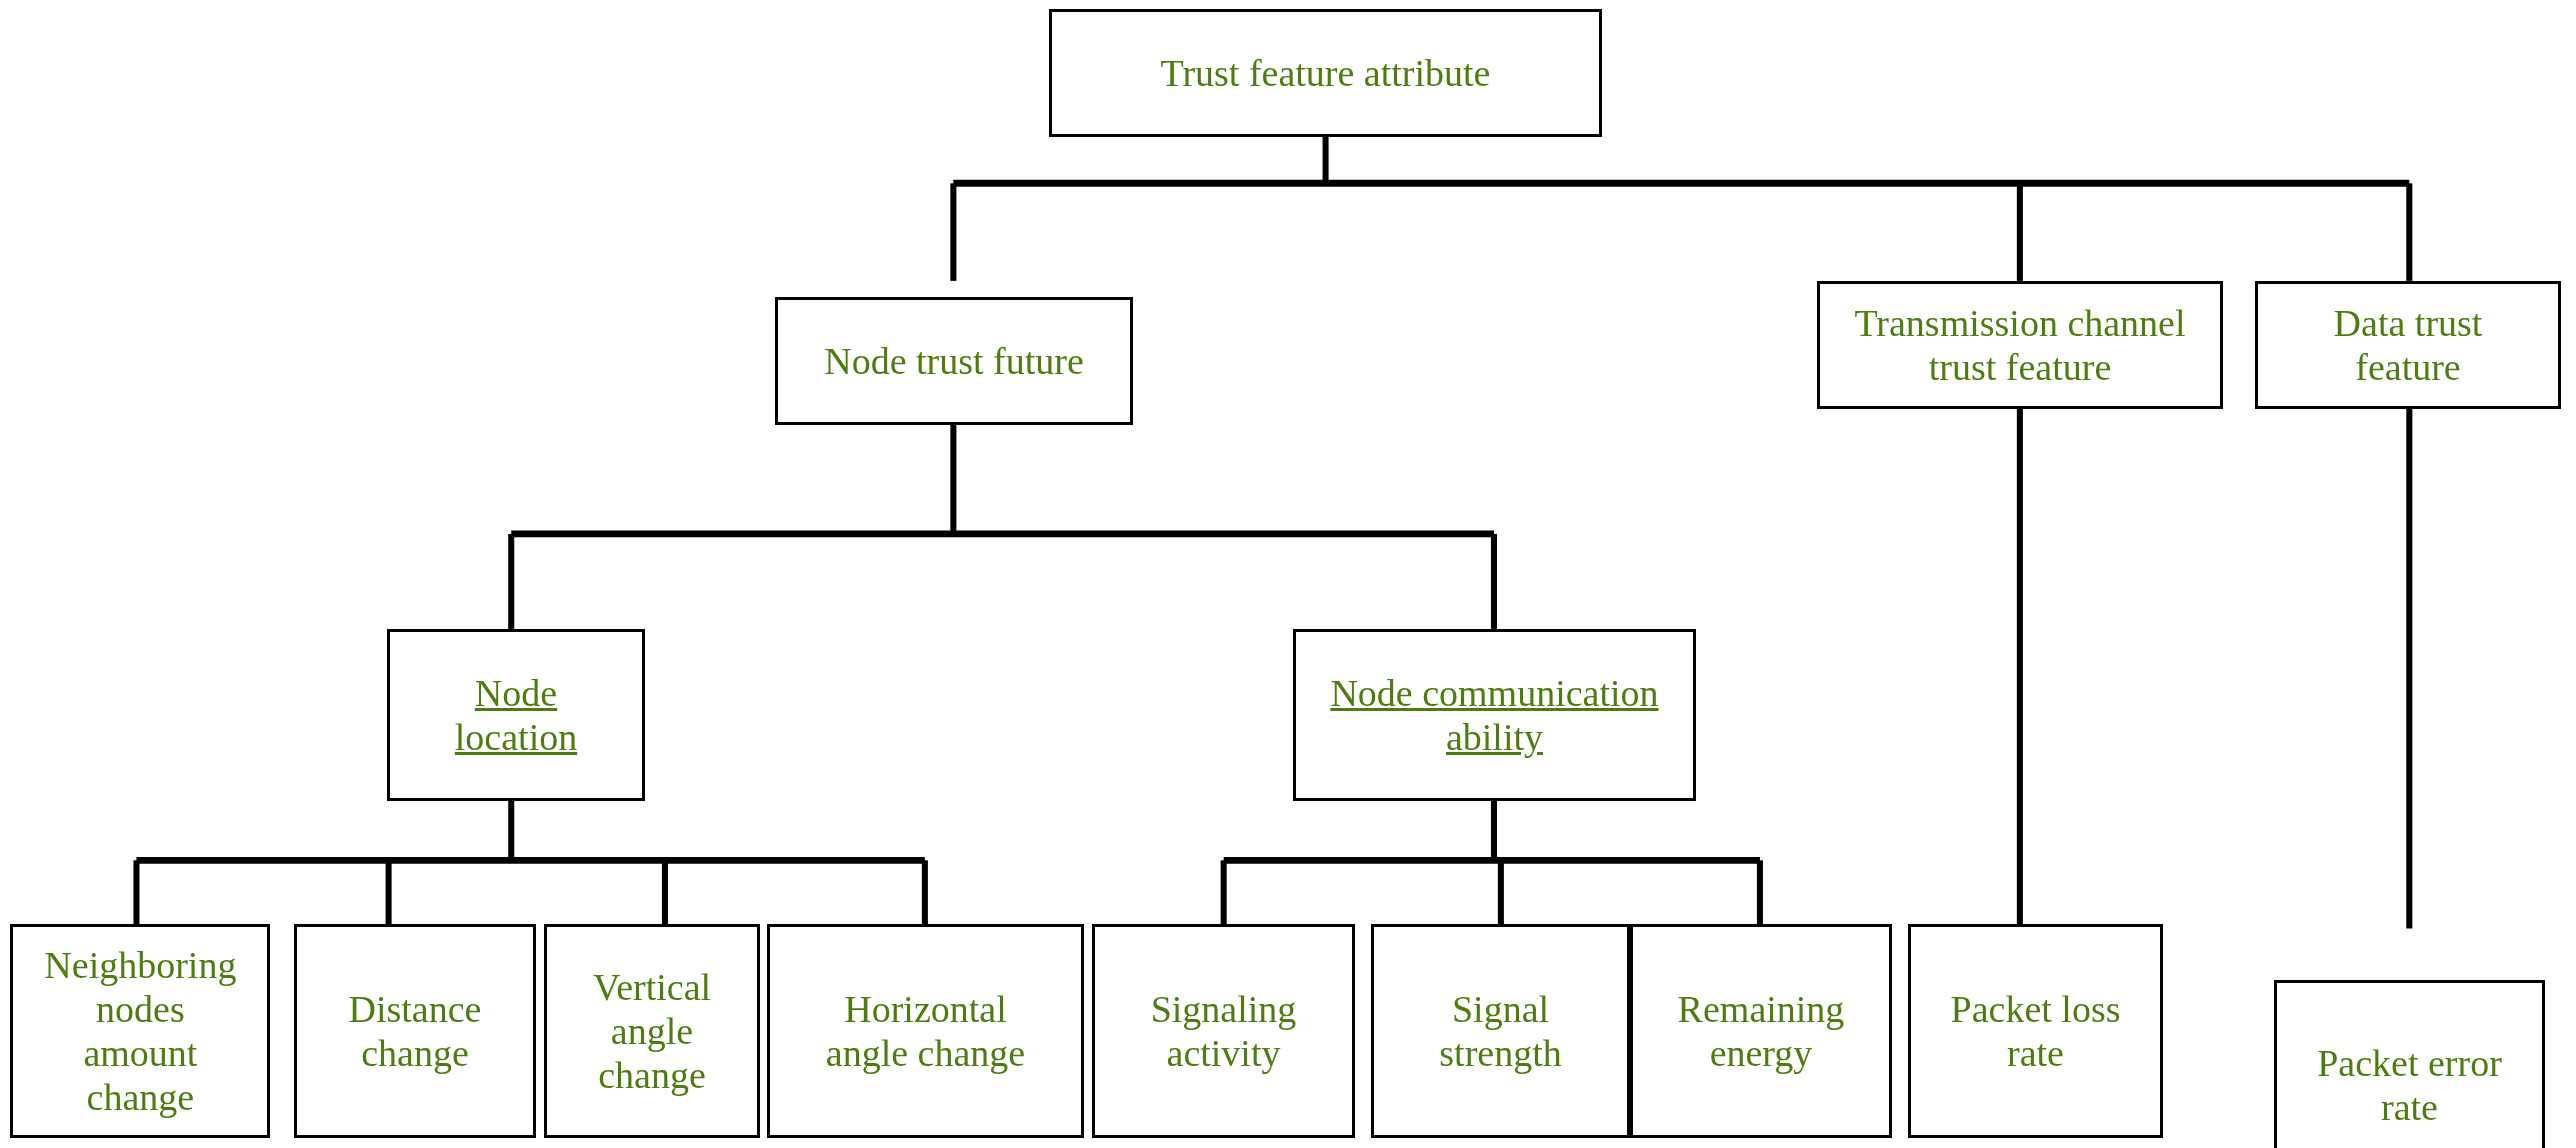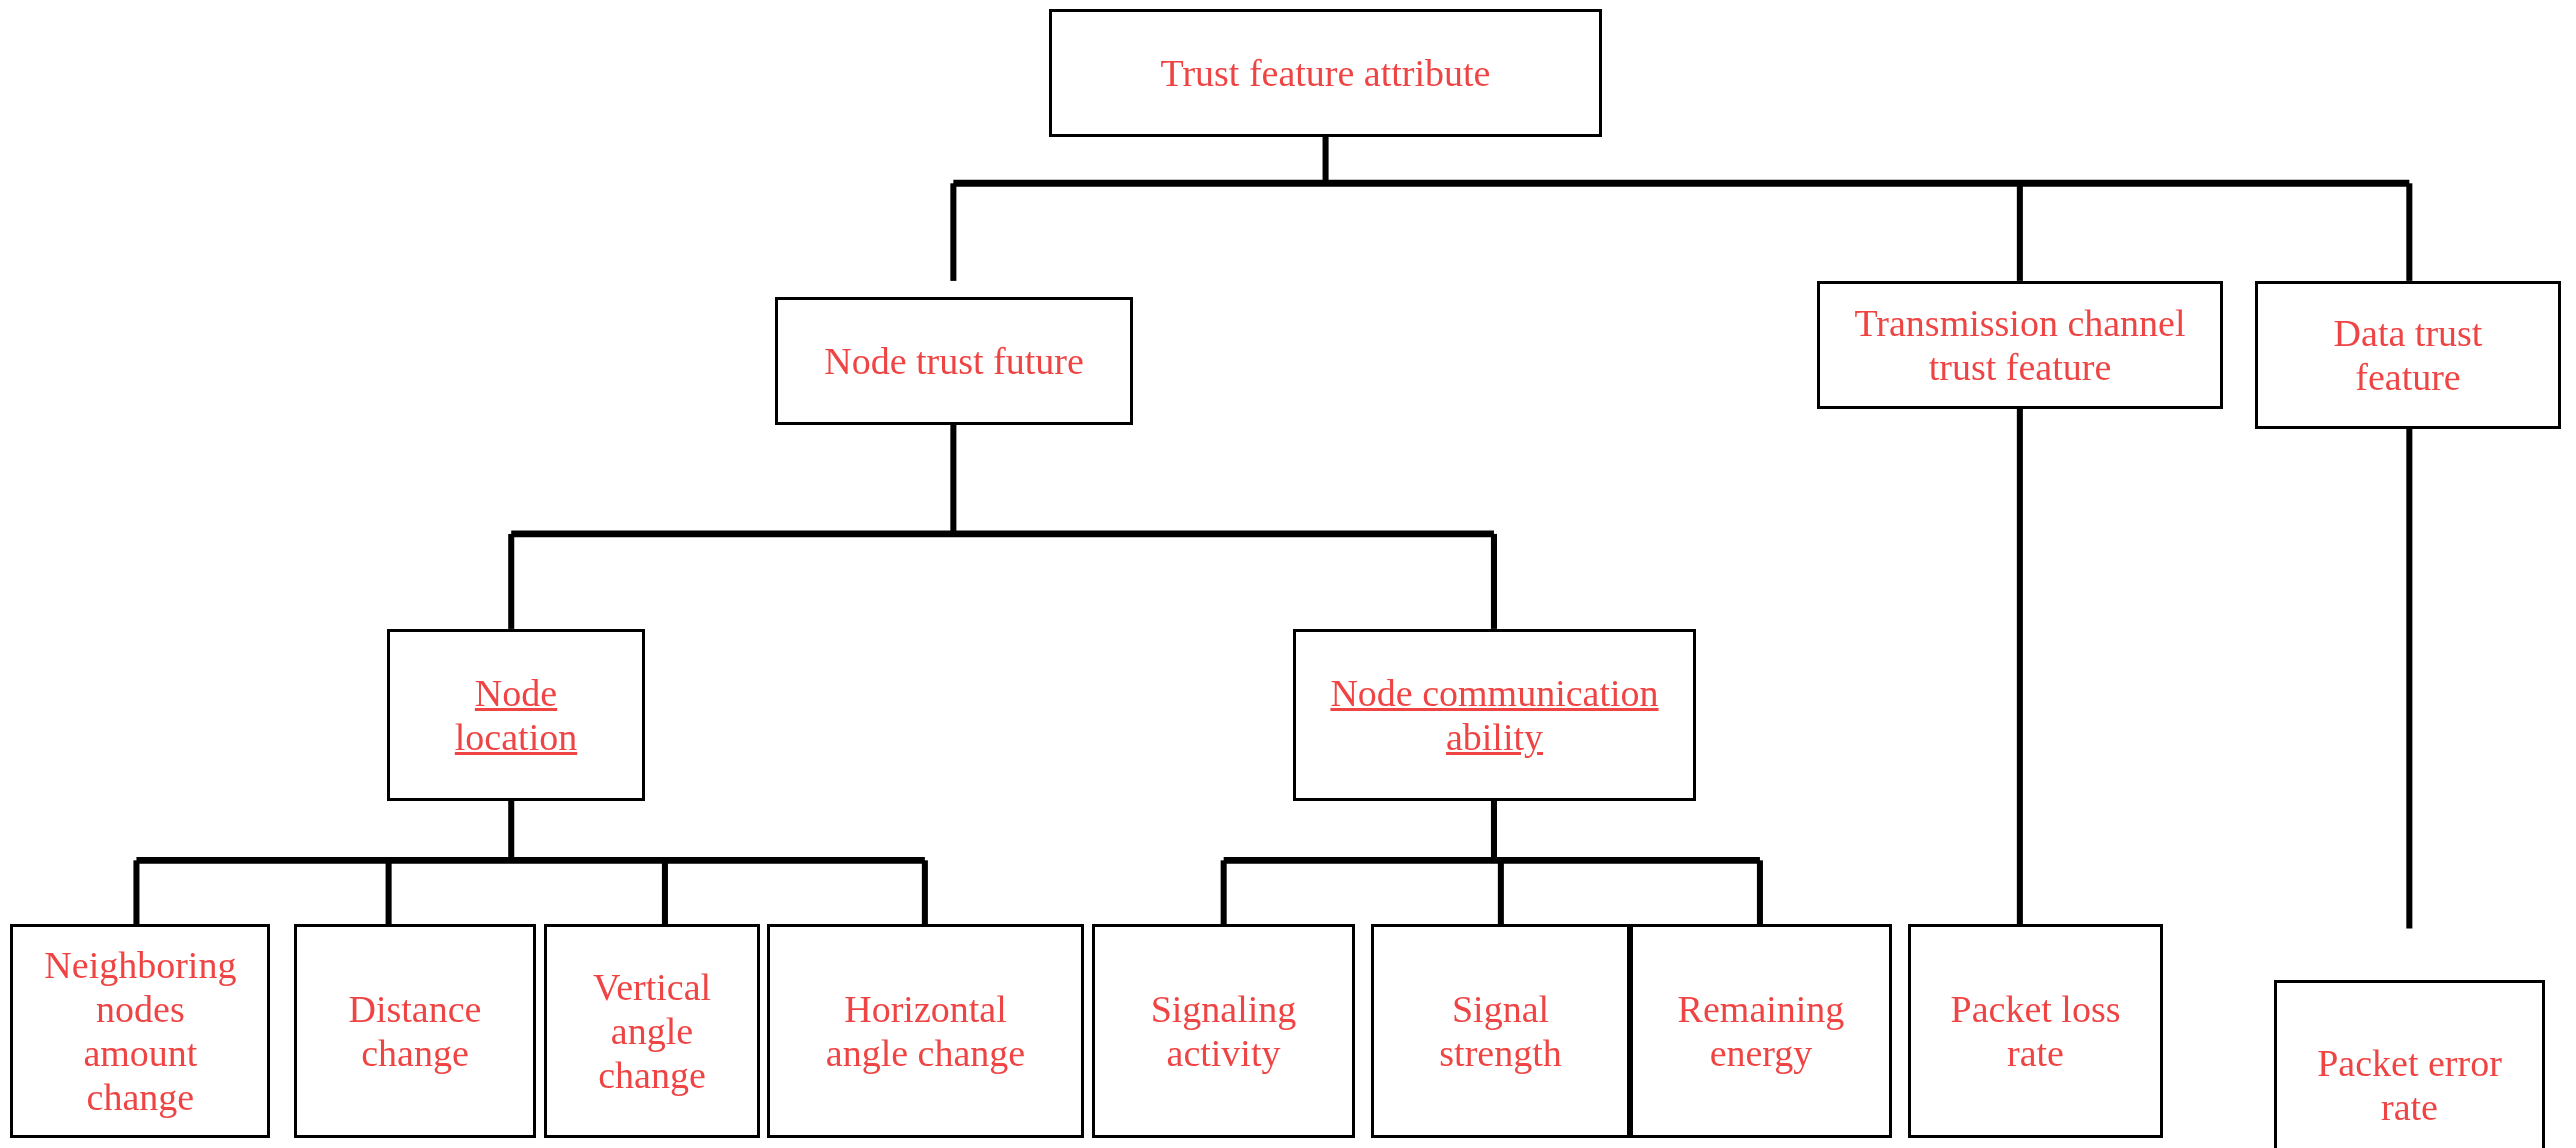--- a/index.html
+++ b/index.html
@@ -25,21 +25,21 @@
   }
   .node-box {
     position: absolute;
     box-sizing: border-box;
     border: 3.5px solid #000000;
     background: #ffffff;
     display: flex;
     align-items: center;
     justify-content: center;
     text-align: center;
-    color: #ef4444;
+    color: #4d7c0f;
     line-height: 1.16;
     padding: 0 7px;
     white-space: pre-line;
   }
   .lvl0 { font-size: 38px; }
   .lvl1 { font-size: 38px; }
   .lvl2 { font-size: 38px; text-decoration: underline; }
   .lvl3 { font-size: 38px; }
 </style>
 </head>
@@ -68,21 +68,21 @@
       <line x1="1738" y1="996" x2="1738" y2="1070" stroke="#000000" stroke-width="7" stroke-linecap="butt"></line>
       <line x1="2038" y1="996" x2="2038" y2="1070" stroke="#000000" stroke-width="7" stroke-linecap="butt"></line>
       <line x1="2339" y1="473" x2="2339" y2="1070" stroke="#000000" stroke-width="7" stroke-linecap="butt"></line>
       <line x1="2790" y1="473" x2="2790" y2="1075" stroke="#000000" stroke-width="7" stroke-linecap="butt"></line>
     </svg>
   <div id="boxes">
       <div class="node-box lvl0" style="left: 1049px; top: 8.6px; width: 553px; height: 128px; border-color: rgb(0, 0, 0); background: rgb(255, 255, 255);"><span>Trust feature attribute</span></div>
       <div class="node-box lvl1" style="left: 775px; top: 297px; width: 358px; height: 128px; border-color: rgb(0, 0, 0); background: rgb(255, 255, 255);"><span>Node trust future</span></div>
       <div class="node-box lvl1" style="left: 1817px; top: 281px; width: 406px; height: 128px; border-color: rgb(0, 0, 0); background: rgb(255, 255, 255);"><span>Transmission channel
 trust feature</span></div>
-      <div class="node-box lvl1" style="left: 2255px; top: 281px; width: 306px; height: 148px; border-color: rgb(0, 0, 0); background: rgb(255, 255, 255);"><span>Data trust
+      <div class="node-box lvl1" style="left: 2255px; top: 281px; width: 306px; height: 128px; border-color: rgb(0, 0, 0); background: rgb(255, 255, 255);"><span>Data trust
 feature</span></div>
       <div class="node-box lvl2" style="left: 387px; top: 629px; width: 258px; height: 172px; border-color: rgb(0, 0, 0); background: rgb(255, 255, 255);"><span>Node
 location</span></div>
       <div class="node-box lvl2" style="left: 1293px; top: 629px; width: 403px; height: 172px; border-color: rgb(0, 0, 0); background: rgb(255, 255, 255);"><span>Node communication
 ability</span></div>
       <div class="node-box lvl3" style="left: 10.4px; top: 924px; width: 260px; height: 214px; border-color: rgb(0, 0, 0); background: rgb(255, 255, 255);"><span>Neighboring
 nodes
 amount
 change</span></div>
       <div class="node-box lvl3" style="left: 294px; top: 924px; width: 242px; height: 214px; border-color: rgb(0, 0, 0); background: rgb(255, 255, 255);"><span>Distance

